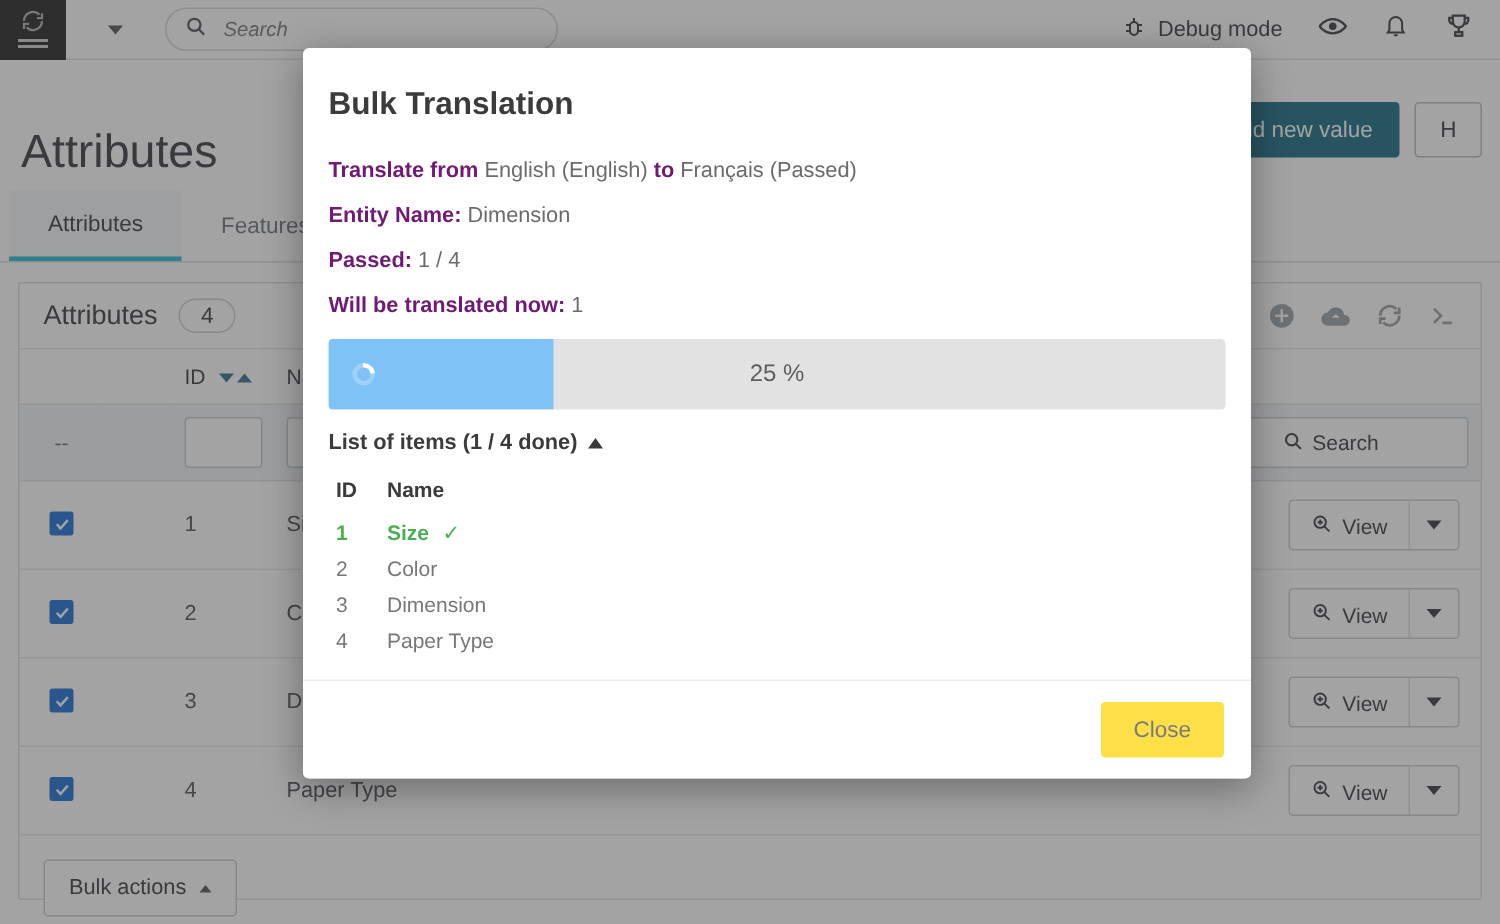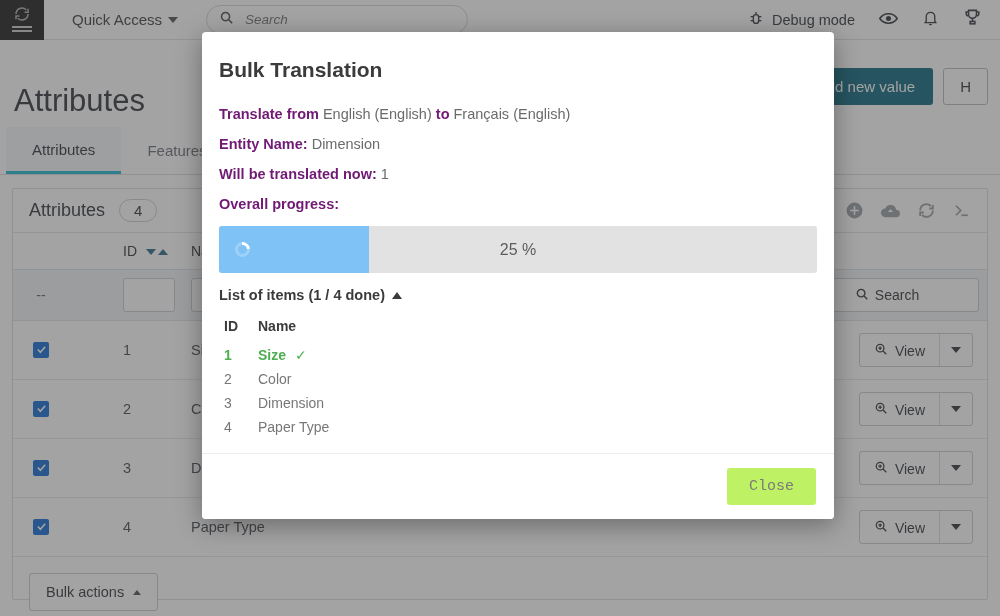--- a/index.html
+++ b/index.html
@@ -186,22 +186,22 @@
   table.items th { text-align:left; font-size: 14px; color: #3b3b3b; font-weight: bold; padding: 3px 0 9px 0; }
   table.items td { font-size: 14px; color: #777; padding: 4px 0; }
   table.items th.c-id, table.items td.c-id { width: 34px; }
   tr.item-done td { color: #4caf50; font-weight: bold; }
   .tick { color: #4caf50; margin-left: 9px; font-weight: normal; }
   .modal-footer {
     border-top: 1px solid #ececec; padding: 14px 18px; display: flex; justify-content: flex-end;
     align-items: center; gap: 14px; background: #fff;
   }
   .btn-close {
-    background: #bef264; border: 0; color: #7a7a7a; font-size: 15px; padding: 10px 22px;
-    border-radius: 3px; cursor: pointer; font-family: Liberation Mono, monospace;
+    background: #fde047; border: 0; color: #7a7a7a; font-size: 15px; padding: 10px 22px;
+    border-radius: 3px; cursor: pointer; font-family: Liberation Sans, sans-serif;
   }
   .btn-pause {
     background: #25b9d7; border: 0; color: #fff; font-size: 14px; font-weight: bold;
     padding: 12px 22px; border-radius: 3px; cursor: pointer; letter-spacing: .4px;
     font-family: "Liberation Sans", sans-serif;
   }
 </style>
 </head>
 <body>
 
@@ -218,21 +218,20 @@
         </svg>
       </span>
       <span class="hamburger">
         <span></span>
           <span></span>
       </span>
     </div>
 
 
     <div class="quick-access">
-      <span>Quick Access</span>
       <span class="caret-down"></span>
     </div>
 
     <div class="nav-search">
       <span>
         <svg width="15" height="15" viewBox="0 0 24 24" fill="none" stroke="#4a4f57" stroke-width="2.4">
           <circle cx="10.5" cy="10.5" r="6.5"></circle>
             <line x1="15.5" y1="15.5" x2="21" y2="21"></line>
         </svg>
       </span>
@@ -511,37 +510,38 @@
 <div id="overlay"></div>
 
 <div id="modal">
   <div class="modal-body">
     <div class="modal-title">Bulk Translation</div>
 
     <div class="m-line">
       <b>Translate from</b>
       <span>English (English)</span>
       <b>to</b>
-      <span>Français (English)</span>
+      <span>Français (Passed)</span>
     </div>
 
     <div class="m-line">
       <b>Entity Name:</b>
       <span>Dimension</span>
     </div>
 
+    <div class="m-line">
+      <b>Passed:</b>
+      <span>1 / 4</span>
+    </div>
 
     <div class="m-line">
       <b>Will be translated now:</b>
       <span>1</span>
     </div>
 
-    <div class="m-line">
-      <b>Overall progress:</b>
-    </div>
 
     <div class="progress-wrap" style="background: rgb(226, 226, 226);">
       <div class="progress-fill" id="pfill" style="width: 25%; background: rgb(126, 194, 246);">
         <span class="spinner"></span>
       </div>
       <div class="progress-label">25 %</div>
     </div>
 
     <div class="list-toggle">
       <span>List of items (1 / 4 done)</span>

